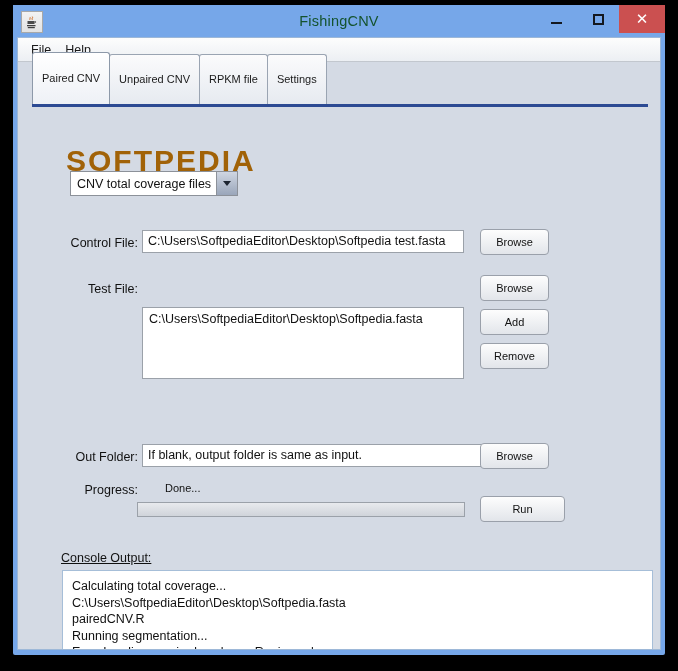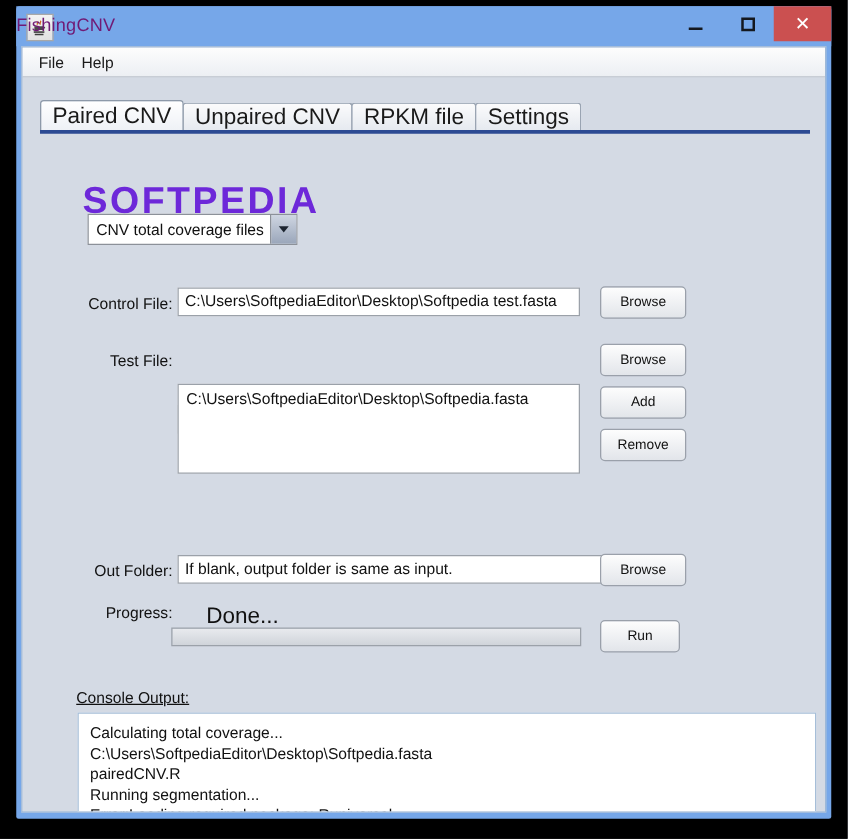--- a/index.html
+++ b/index.html
@@ -42,23 +42,23 @@
     background: linear-gradient(#f3f3f3, #e2e2e2);
     border: 1px solid #a8a8a8;
     display: flex;
     align-items: center;
     justify-content: center;
   }
   .title-text {
     position: absolute;
     left: 0;
     right: 0;
-    text-align: left;
+    text-align: center;
     font-size: 14.5px;
-    color: #701a75;
+    color: #14532d;
     letter-spacing: 0.2px;
   }
   .win-controls {
     position: absolute;
     right: 0;
     top: 0;
     display: flex;
     height: 30px;
     align-items: flex-start;
   }
@@ -135,21 +135,21 @@
   .watermark {
     position: absolute;
     left: 48px;
     top: 86px;
     pointer-events: none;
     z-index: 1;
   }
   .wm-big {
     font-size: 30px;
     font-weight: bold;
-    color: #6d28d9;
+    color: #a16207;
     letter-spacing: 2px;
     line-height: 26px;
     font-family: "Liberation Sans", sans-serif;
   }
   .wm-small {
     font-size: 10px;
     color: #c8d0de;
     letter-spacing: 1px;
     margin-top: 1px;
     margin-left: 14px;
@@ -162,22 +162,22 @@
     top: 18px;
     width: 616px;
     height: 24px;
     display: flex;
     align-items: flex-end;
     z-index: 3;
   }
   .tab {
     height: 21px;
     line-height: 21px;
-    padding: 0 9px;
-    font-size: 18px;
+    padding: 14px 9px;
+    font-size: 11px;
     color: #1a1a1a;
     background: linear-gradient(#fbfbfc, #e6eaf0);
     border: 1px solid #9aa4b2;
     border-bottom: none;
     border-radius: 3px 3px 0 0;
     margin-right: -1px;
     cursor: pointer;
     position: relative;
   }
   .tab.active {
@@ -307,21 +307,21 @@
     height: 15px;
     background: linear-gradient(#e8eaee, #d0d4da);
     border: 1px solid #9ba1a9;
     box-sizing: border-box;
     z-index: 3;
   }
   .progress-status {
     position: absolute;
     left: 147px;
     top: 420px;
-    font-size: 18px;
+    font-size: 11px;
     color: #111;
     z-index: 3;
   }
 
   
   .console-label {
     position: absolute;
     left: 43px;
     top: 489px;
     font-size: 12.5px;
@@ -421,21 +421,21 @@
       <div class="btn" style="left:462px; top:247px; width:69px;">Add</div>
       <div class="btn" style="left:462px; top:281px; width:69px;">Remove</div>
 
       <div class="form-label" style="left:22px; top:388px; width:98px;">Out Folder:</div>
       <div class="text-field placeholder" style="left:124px; top:382px; width:366px;" placeholder="If blank, output folder is same as input.">If blank, output folder is same as input.</div>
       <div class="btn" style="left:462px; top:381px; width:69px;">Browse</div>
 
       <div class="form-label" style="left:22px; top:421px; width:98px;">Progress:</div>
       <div class="progress-status">Done...</div>
       <div class="progress-bar"></div>
-      <div class="btn" style="left:462px; top:434px; width:64px;">Run</div>
+      <div class="btn" style="left:462px; top:434px; width:85px;">Run</div>
 
       <div class="console-label">Console Output:</div>
       <div class="console-box">
         <div class="console-line">Calculating total coverage...</div>
         <div class="console-line">C:\Users\SoftpediaEditor\Desktop\Softpedia.fasta</div>
         <div class="console-line">pairedCNV.R</div>
         <div class="console-line">Running segmentation...</div>
         <div class="console-line">Error:Loading required package: Runiversal</div>
 
       </div>

